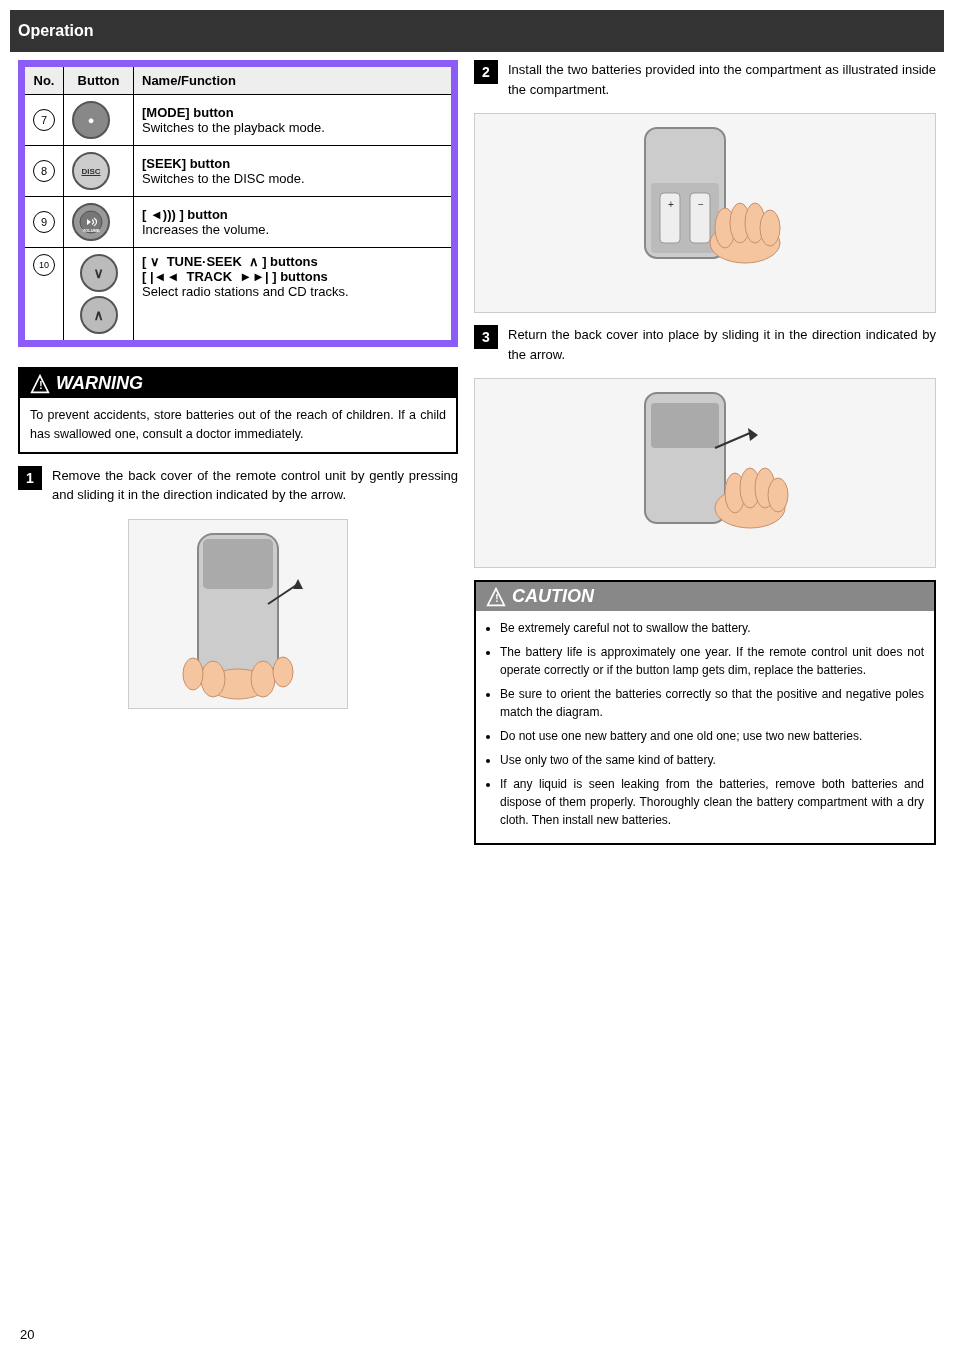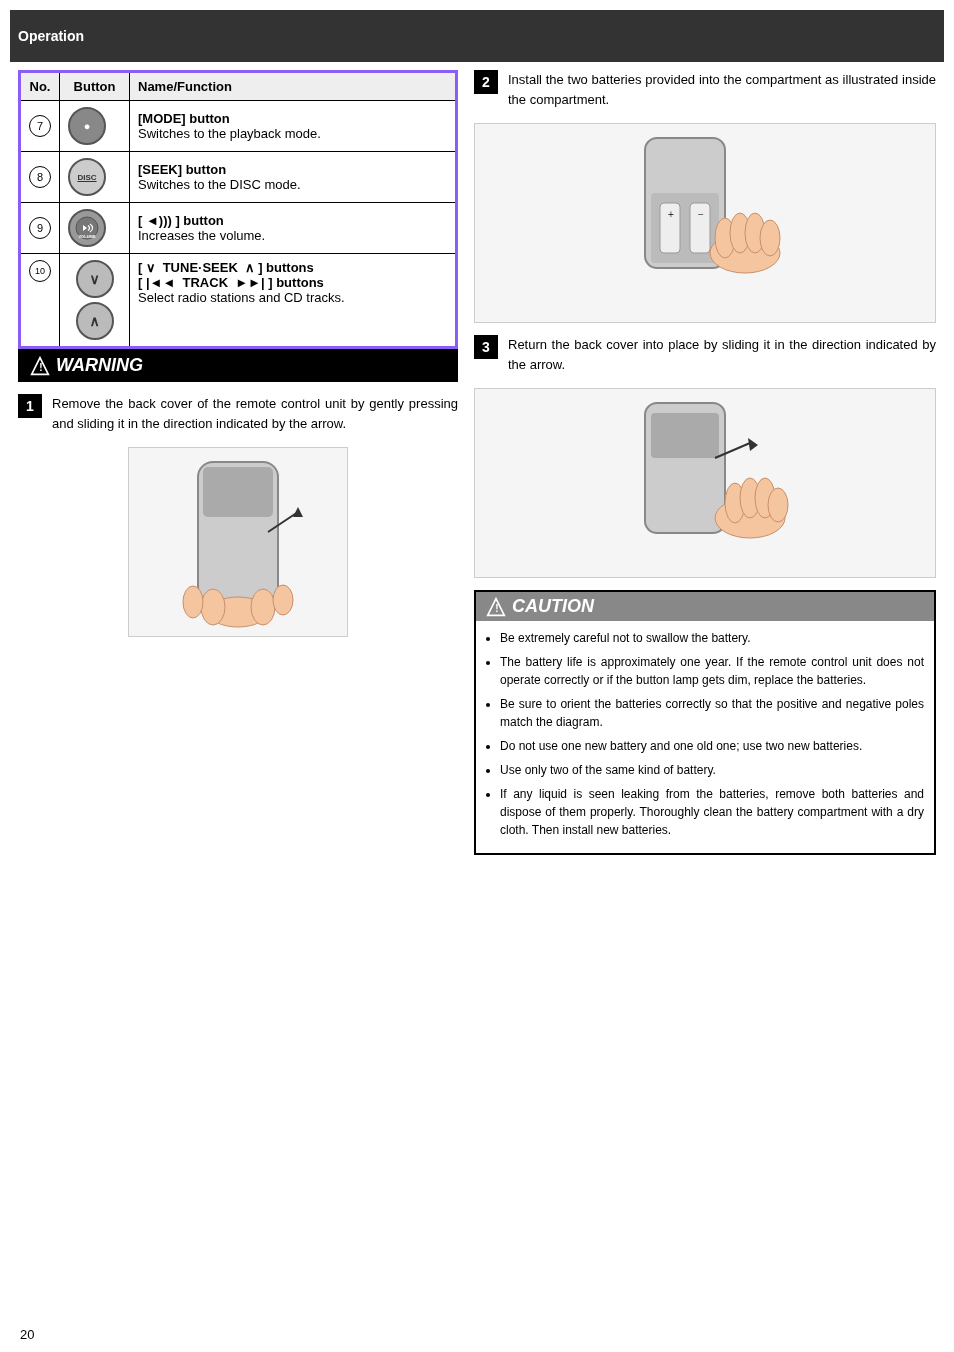--- a/index.html
+++ b/index.html
@@ -22,31 +22,32 @@
       flex-shrink: 0;
     }
     .right-column {
       flex: 1;
     }
 
     
     .operation-header {
       background: #333;
       color: #fff;
-      padding: 18px 8px;
-      font-size: 14px;
+      padding: 12px 8px;
+      font-size: 16px;
       font-weight: bold;
       margin-bottom: 0;
     }
 
     
     .func-table {
       width: 100%;
       border-collapse: collapse;
-      border: 3px solid #8b5cf6;
+      border: 7px solid #8b5cf6;
+      margin-bottom: 20px;
       padding-left: 36px;
     }
     .func-table th, .func-table td {
       border: 1px solid #000;
       padding: 6px 8px;
       vertical-align: middle;
     }
     .func-table thead th {
       background: #eee;
       font-weight: bold;
@@ -312,20 +313,21 @@
 
 
     <div class="warning-box">
       <div class="warning-header">
         <svg class="warning-icon" viewBox="0 0 24 24" fill="none">
           <path d="M12 2L2 22h20L12 2z" fill="none" stroke="white" stroke-width="2"></path>
           <text x="11" y="18" fill="white" font-size="12" font-weight="bold">!</text>
         </svg>
         <span style="font-style:italic;font-size:18px;">WARNING</span>
       </div>
+      <div class="warning-body">To prevent accidents, store batteries out of the reach of children. If a child has swallowed one, consult a doctor immediately.</div>
     </div>
 
 
     <div class="step">
       <div class="step-number">1</div>
       <div class="step-text">Remove the back cover of the remote control unit by gently pressing and sliding it in the direction indicated by the arrow.</div>
     </div>
 
     <div class="img-placeholder" style="height:190px;width:220px;margin:0 auto;">
       <svg width="200" height="180" viewBox="0 0 200 180">

